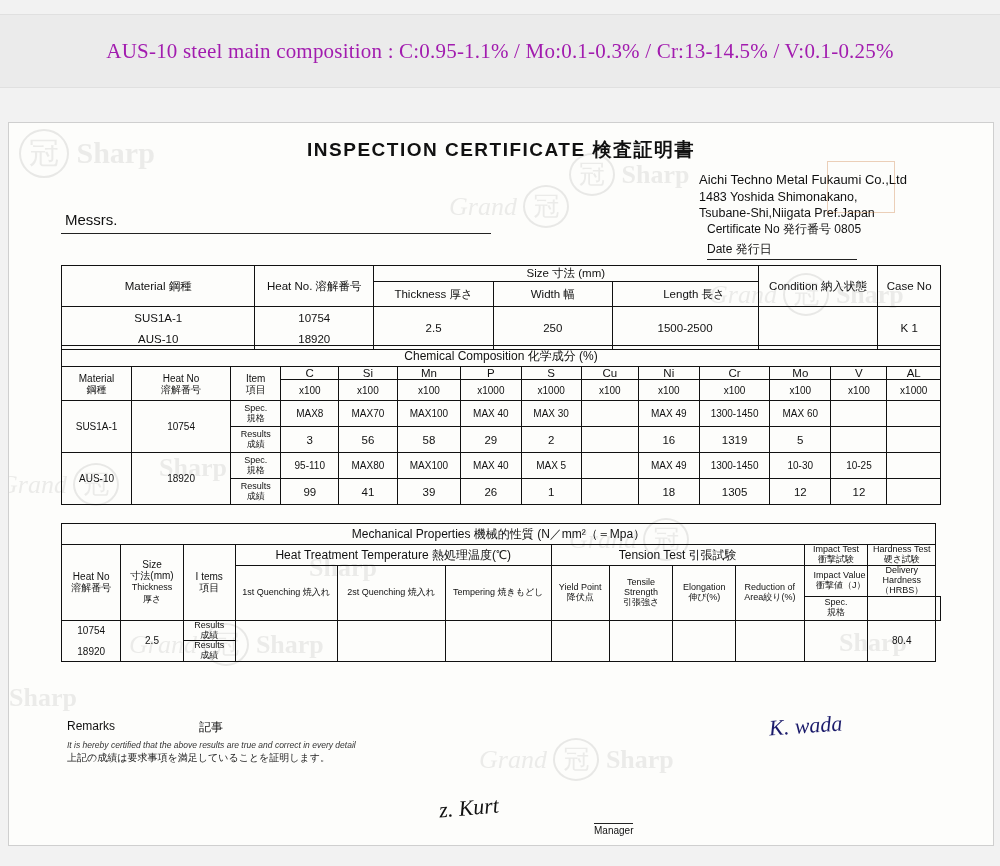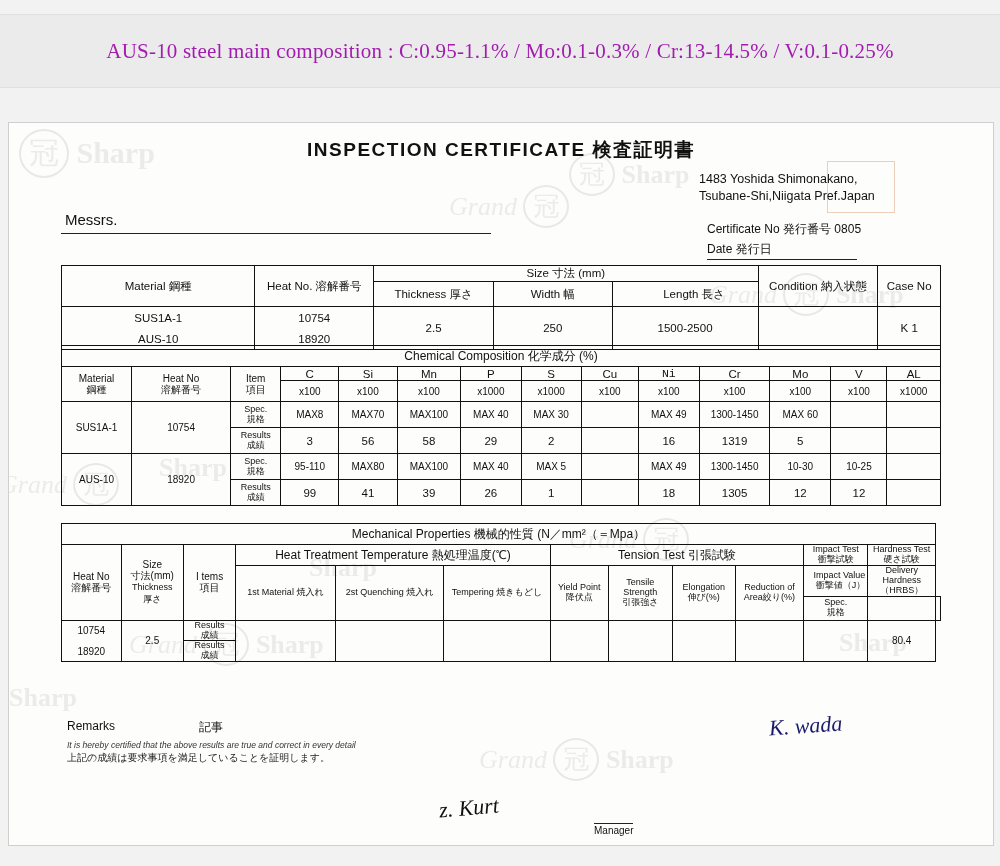--- a/index.html
+++ b/index.html
@@ -100,20 +100,21 @@
   <div class="wm" style="left:300px;top:430px;"><b>Sharp</b></div>
   <div class="wm" style="left:560px;top:395px;">Grand <span class="seal">冠</span></div>
   <div class="wm" style="left:120px;top:500px;">Grand <span class="seal">冠</span> <b>Sharp</b></div>
   <div class="wm" style="left:830px;top:505px;"><b>Sharp</b></div>
   <div class="wm" style="left:470px;top:615px;">Grand <span class="seal">冠</span> <b>Sharp</b></div>
   <div class="wm" style="left:0px;top:560px;"><b>Sharp</b></div>
 
   <div id="title">INSPECTION  CERTIFICATE  検査証明書</div>
 
   <div id="company">
+    <div class="c1">Aichi Techno Metal Fukaumi Co.,Ltd</div>
     <div>1483  Yoshida Shimonakano,</div>
     <div>Tsubane-Shi,Niigata Pref.Japan</div>
   </div>
 
   <div id="stamp"></div>
 
   <div id="messrs">Messrs.</div>
   <div id="messrs-line"></div>
 
   <div id="certno">Certificate No 発行番号  0805</div>
@@ -157,21 +158,21 @@
     <tr>
       <td rowspan="2" style="width:70px;height:22px;margin-top:32px;" class="sm lh">Material<br>鋼種</td>
       <td rowspan="2" style="width:105px;" class="sm lh">Heat No<br>溶解番号</td>
       <td rowspan="2" style="width:48px;" class="sm lh">Item<br>項目</td>
       <td style="width:57px;">C</td>
       <td style="width:57px;">Si</td>
       <td style="width:62px;">Mn</td>
       <td style="width:60px;">P</td>
       <td style="width:60px;">S</td>
       <td style="width:57px;">Cu</td>
-      <td style="width:62px;font-family:Liberation Mono, monospace;">Ni</td>
+      <td style="width:62px;">Ni</td>
       <td style="width:72px;">Cr</td>
       <td style="width:62px;">Mo</td>
       <td style="width:56px;">V</td>
       <td style="width:52px;">AL</td>
     </tr>
     <tr>
       <td class="sm" style="height:20px;">x100</td>
       <td class="sm">x100</td>
       <td class="sm">x100</td>
       <td class="sm">x1000</td>
@@ -256,21 +257,21 @@
     <tr>
       <td rowspan="3" style="width:62px;" class="sm lh">Heat  No<br>溶解番号</td>
       <td rowspan="3" style="width:62px;" class="sm lh">Size<br>寸法(mm)<br><span class="xs">Thickness</span><br><span class="xs">厚さ</span></td>
       <td rowspan="3" style="width:52px;" class="sm lh">I tems<br>項目</td>
       <td colspan="3" style="height:20px;font-size:12px;">Heat Treatment Temperature      熱処理温度(℃)</td>
       <td colspan="4" style="font-size:12px;">Tension  Test  引張試験</td>
       <td rowspan="1" class="xs lh" style="width:68px;">Impact Test<br>衝撃試験</td>
       <td rowspan="1" class="xs lh" style="width:68px;">Hardness Test<br>硬さ試験</td>
     </tr>
     <tr>
-      <td rowspan="2" style="width:112px;height:46px;" class="xs">1st Material  焼入れ</td>
+      <td rowspan="2" style="width:112px;height:46px;" class="xs">1st Quenching  焼入れ</td>
       <td rowspan="2" style="width:120px;" class="xs">2st Quenching   焼入れ</td>
       <td rowspan="2" style="width:118px;" class="xs">Tempering  焼きもどし</td>
       <td rowspan="2" style="width:62px;" class="xs lh">Yield Point<br>降伏点</td>
       <td rowspan="2" style="width:66px;" class="xs lh">Tensile Strength<br>引張強さ</td>
       <td rowspan="2" style="width:62px;" class="xs lh">Elongation<br>伸び(%)</td>
       <td rowspan="2" style="width:70px;" class="xs lh">Reduction  of<br>Area絞り(%)</td>
       <td class="xs lh" style="height:23px;text-align:right;">Impact  Value<br>衝撃値（J）</td>
       <td class="xs lh">Delivery Hardness<br>（HRBS）</td>
     </tr>
     <tr>

